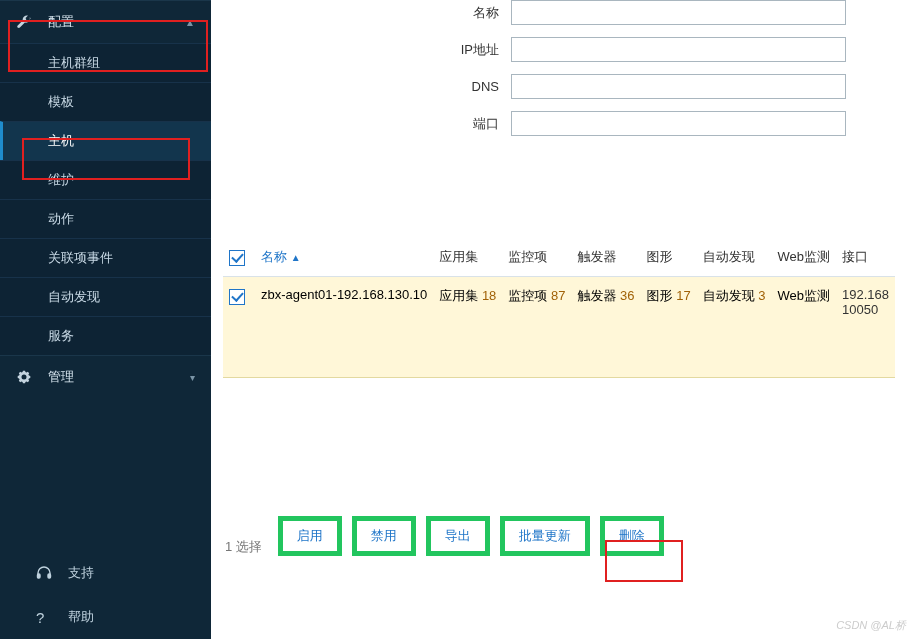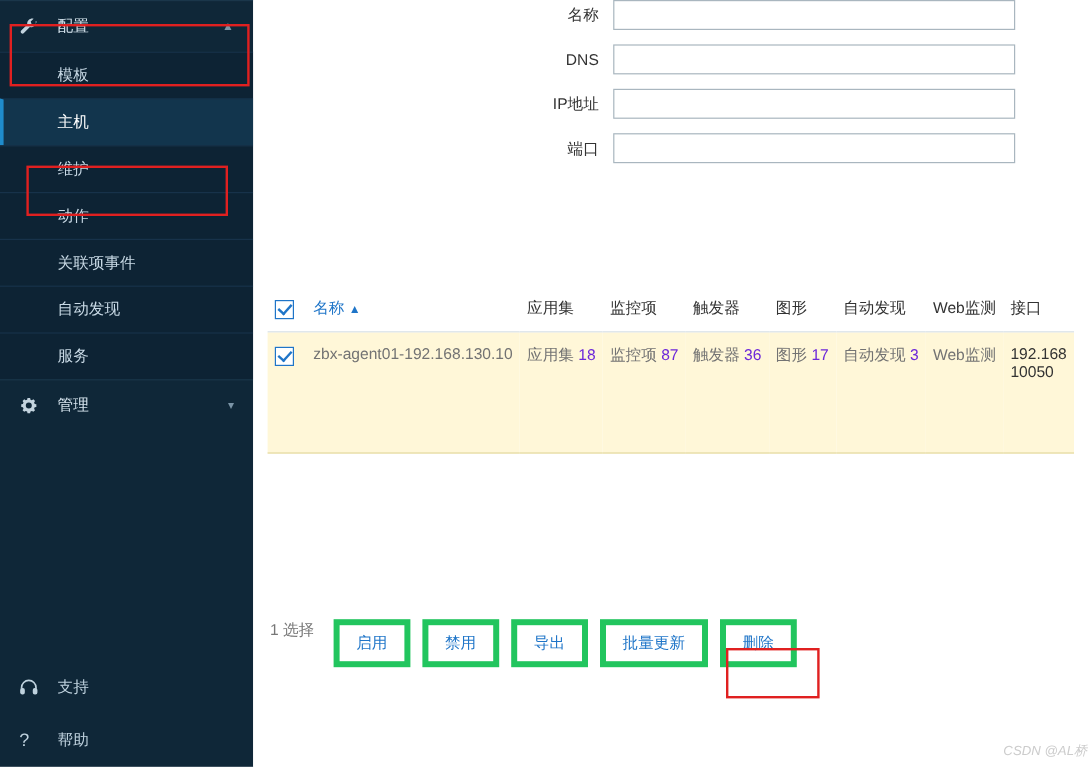--- a/index.html
+++ b/index.html
@@ -5,41 +5,41 @@
 * { box-sizing: border-box; margin: 0; padding: 0; }
 body { font-family: Arial, "Microsoft YaHei", sans-serif; font-size: 13px; color: #333; background: #fff; width: 907px; height: 639px; overflow: hidden; position: relative; }
 .sidebar { position: absolute; left: 0; top: 0; width: 211px; height: 639px; background: #0f2738; display: flex; flex-direction: column; }
 .nav-group { border-top: 1px solid #1a364a; }
 .nav-header { display: flex; align-items: center; padding: 12px 16px; color: #d6e4ee; cursor: pointer; }
 .nav-header .icon { width: 18px; margin-right: 14px; color: #c3d3de; display: inline-flex; }
 .nav-header .chev { margin-left: auto; color: #7a94a6; font-size: 10px; }
 .nav-sub { background: #0d2334; }
 .nav-sub-item { padding: 10px 16px 10px 48px; color: #c9dae6; cursor: pointer; border-top: 1px solid #17324a; }
 .nav-sub-item.active { border-left: 3px solid #1f8ccc; padding-left: 45px; background: #12354d; color: #fff; }
-.bottom-nav { margin-top: auto; }
+.bottom-nav { margin-top: auto; padding-left: 20px; }
 .bottom-item { display: flex; align-items: center; padding: 13px 16px; color: #bfd2de; cursor: pointer; }
 .bottom-item .icon { width: 18px; margin-right: 14px; display: inline-flex; }
 
 .main { position: absolute; left: 211px; top: 0; right: 0; bottom: 0; background: #fff; }
 .filter-form { padding: 0 0 30px 0; }
 .form-row { display: flex; align-items: center; margin-bottom: 12px; }
 .form-label { width: 300px; text-align: right; padding-right: 12px; color: #333; }
 .form-input { width: 335px; height: 25px; border: 1px solid #a9b6bf; padding: 2px 6px; }
 
 .table-wrap { margin: 0 12px; }
 .tbl { width: 100%; border-collapse: collapse; }
 .tbl th { text-align: left; padding: 10px 6px; border-bottom: 1px solid #d9e2e8; font-weight: normal; }
 .tbl th a { color: #1f75c8; text-decoration: none; }
 .tbl th .sortmark { color: #1f75c8; font-size: 10px; }
 .tbl td { padding: 10px 6px 60px 6px; vertical-align: top; background: #fff7d8; border-bottom: 1px solid #e3d9a0; }
 .chk { width: 16px; height: 16px; border: 1px solid #1f75c8; display: inline-flex; align-items: center; justify-content: center; background: #fff; cursor: pointer; }
 .chk.checked::after { content: ""; width: 9px; height: 5px; border-left: 2px solid #1f75c8; border-bottom: 2px solid #1f75c8; transform: rotate(-48deg); margin-top: -3px; }
-.lnk { color: #737373; text-decoration: none; }
-.cnt { color: #6d28d9; }
-.footer { padding: 18px 14px; display: flex; align-items: flex-start; gap: 10px; }
+.lnk { color: #000000; text-decoration: none; }
+.cnt { color: #a16207; }
+.footer { padding: 18px 14px; display: flex; align-items: flex-end; gap: 10px; }
 .sel-count { color: #777; margin-right: 6px; }
 .btn { border: 5px solid #22c55e; background: #fff; color: #1f75c8; padding: 6px 14px; cursor: pointer; font-size: 13px; }
 
 .hl { position: absolute; border: 2px solid #e02020; pointer-events: none; }
 .hl1 { left: 8px; top: 20px; width: 200px; height: 52px; }
 .hl2 { left: 22px; top: 138px; width: 168px; height: 42px; }
 .hl3 { left: 605px; top: 540px; width: 78px; height: 42px; }
 .watermark { position: absolute; right: 1px; bottom: 6px; color: #ccc; font-size: 11px; font-style: italic; }
 </style>
 </head>
@@ -50,20 +50,21 @@
     <div class="nav-header">
       <span class="icon">
         <svg width="16" height="16" viewBox="0 0 16 16" fill="currentColor">
             <path d="M13.7 3.3c.4 1.4 0 3-1.1 4.1-1 1-2.4 1.4-3.7 1.2l-5 5c-.6.6-1.6.6-2.2 0-.6-.6-.6-1.6 0-2.2l5-5c-.2-1.3.2-2.7 1.2-3.7 1.1-1.1 2.7-1.5 4.1-1.1l-2.4 2.4.7 2.1 2.1.7 2.3-2.5z"></path>
           </svg>
       </span>
       <span>配置</span>
       <span class="chev">▲</span>
     </div>
     <div class="nav-sub">
+      <div class="nav-sub-item">主机群组</div>
       <div class="nav-sub-item">模板</div>
       <div class="nav-sub-item active">主机</div>
       <div class="nav-sub-item">维护</div>
       <div class="nav-sub-item">动作</div>
       <div class="nav-sub-item">关联项事件</div>
       <div class="nav-sub-item">自动发现</div>
       <div class="nav-sub-item">服务</div>
     </div>
   </div>
   <div class="nav-group">
@@ -96,25 +97,25 @@
   </div>
 </div>
 
 <div class="main">
   <div class="filter-form">
     <div class="form-row">
       <div class="form-label">名称</div>
       <input class="form-input" value="" style="">
     </div>
     <div class="form-row">
-      <div class="form-label">DNS</div>
+      <div class="form-label">IP地址</div>
       <input class="form-input" value="" style="">
     </div>
     <div class="form-row">
-      <div class="form-label">IP地址</div>
+      <div class="form-label">DNS</div>
       <input class="form-input" value="" style="">
     </div>
     <div class="form-row">
       <div class="form-label">端口</div>
       <input class="form-input" value="" style="">
     </div>
   </div>
 
   <div style="height:60px"></div>
 

